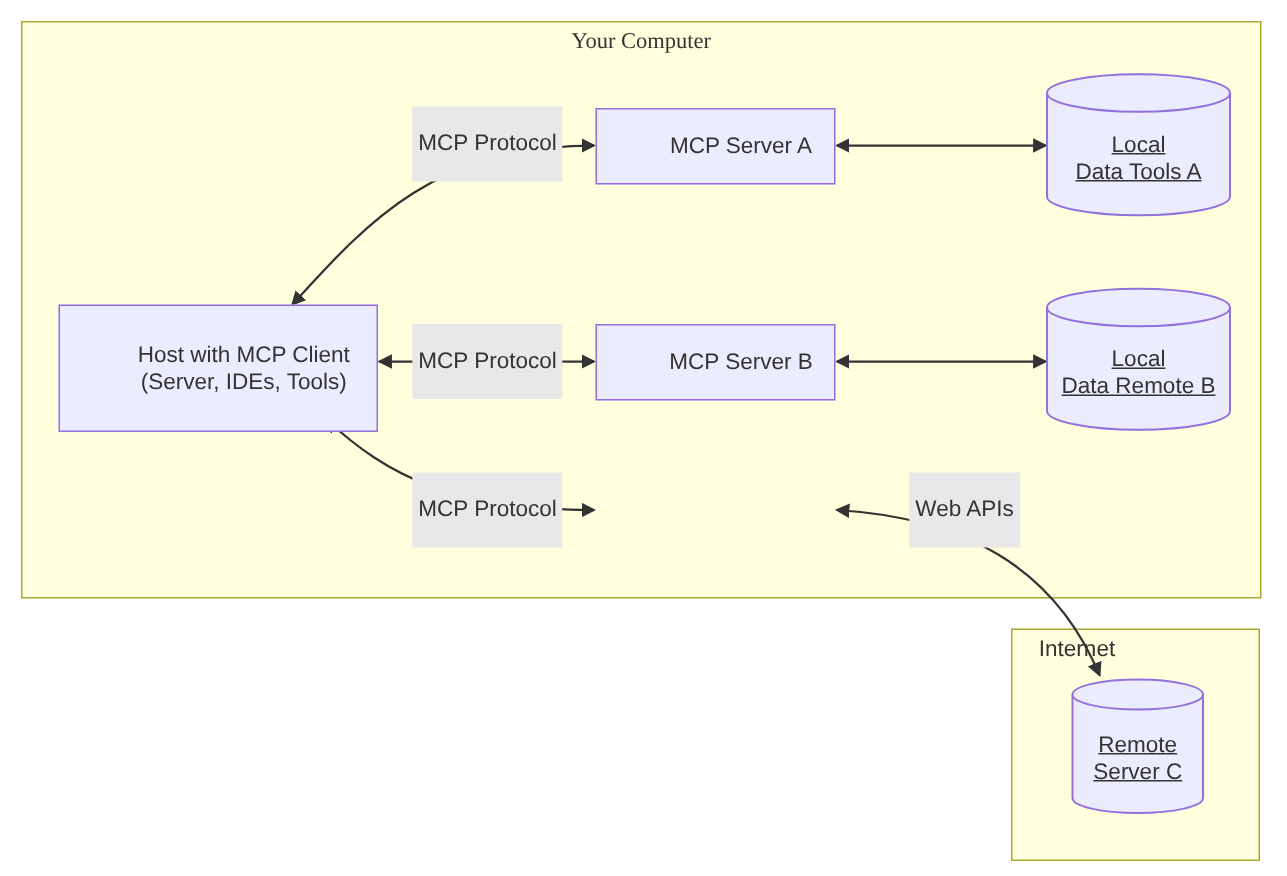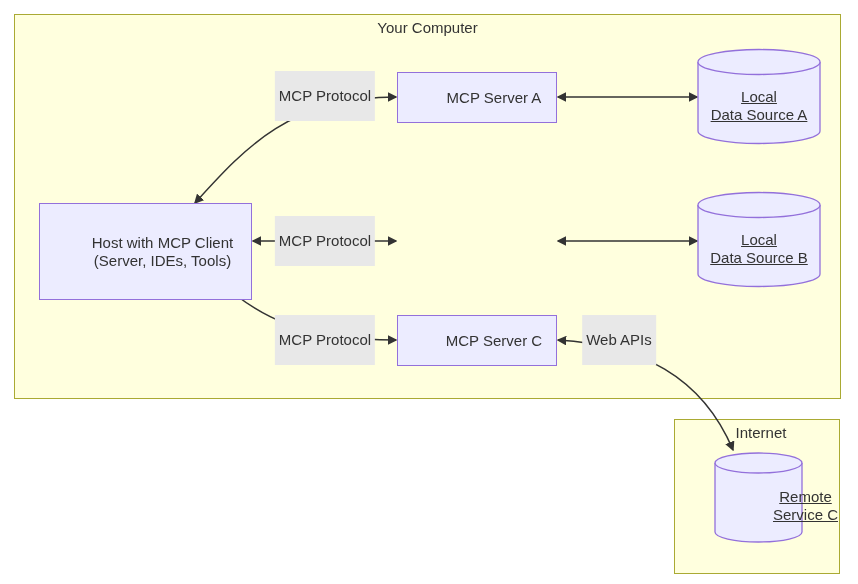--- a/index.html
+++ b/index.html
@@ -32,22 +32,22 @@
     background: var(--group-fill);
     border: 1px solid var(--group-border);
   }
   .group.your-computer { left: 14px; top: 14px; width: 827px; height: 385px; }
   .group.internet      { left: 674px; top: 419px; width: 166px; height: 155px; }
   .group-title {
     position: absolute;
     text-align: center;
     color: var(--text-color);
   }
-  .group-title.t-yc { left: 14px;  top: 19px;  width: 827px; }
-  .group-title.t-in { left: 692px; top: 424px; width: 138px; }
+  .group-title.t-yc { left: 14px;  top: 19px;  width: 827px; font-family: Liberation Serif, serif; }
+  .group-title.t-in { left: 649px; top: 424px; width: 138px; }
 
   svg.edges-layer {
     position: absolute;
     left: 0; top: 0;
     width: 858px; height: 584px;
   }
   .edge {
     fill: none;
     stroke: var(--edge-color);
     stroke-width: 1.5px;
@@ -59,47 +59,47 @@
     position: absolute;
     background: var(--node-fill);
     border: 1px solid var(--node-border);
     display: flex;
     flex-direction: column;
     align-items: center;
     justify-content: center;
     text-align: center;
     padding-left: 34px;
   }
-  .node.host     { left: 39px;  top: 203px; width: 213px; height: 97px; }
+  .node.host     { left: 39px;  top: 203px; width: 213px; height: 85px; }
   .node.server-a { left: 397px; top: 72px;  width: 160px; height: 51px; }
   .node.server-b { left: 397px; top: 216px; width: 160px; height: 51px; }
   .node.server-c { left: 397px; top: 315px; width: 160px; height: 51px; }
 
   .cyl-label {
     position: absolute;
     transform: translate(-50%, -50%);
     text-align: center;
     white-space: nowrap;
     text-decoration: underline;
   }
   .cyl-label.l-a { left: 759px;   top: 106px; }
   .cyl-label.l-b { left: 759px;   top: 249px; }
-  .cyl-label.l-c { left: 758.5px; top: 506px; margin-left: 47px; }
+  .cyl-label.l-c { left: 758.5px; top: 506px; }
 
   .edge-label {
     position: absolute;
     transform: translate(-50%, -50%);
     background: var(--edge-label-bg);
     padding: 16px 4px;
     white-space: nowrap;
   }
   .edge-label.el-a   { left: 325px; top: 96px;  }
   .edge-label.el-b   { left: 325px; top: 241px; }
   .edge-label.el-c   { left: 325px; top: 340px; }
-  .edge-label.el-web { left: 619px; top: 340px; }
+  .edge-label.el-web { left: 643px; top: 340px; }
 </style>
 </head>
 <body>
 
 <div class="canvas">
 
   <div class="group your-computer"></div>
   <div class="group internet"></div>
 
   <svg class="edges-layer" viewBox="0 0 858 584">
@@ -140,35 +140,35 @@
   <div class="group-title t-yc">Your Computer</div>
   <div class="group-title t-in">Internet</div>
 
   <div class="node host">
     <div>Host with MCP Client</div>
     <div>(Server, IDEs, Tools)</div>
   </div>
   <div class="node server-a">
     <div>MCP Server A</div>
   </div>
-  <div class="node server-c">
-    <div>MCP Server C</div>
+  <div class="node server-b">
+    <div>MCP Server B</div>
   </div>
 
   <div class="cyl-label l-a">
     <div>Local</div>
-    <div>Data Source A</div>
+    <div>Data Tools A</div>
   </div>
   <div class="cyl-label l-b">
     <div>Local</div>
-    <div>Data Source B</div>
+    <div>Data Remote B</div>
   </div>
   <div class="cyl-label l-c">
     <div>Remote</div>
-    <div>Service C</div>
+    <div>Server C</div>
   </div>
 
   <div class="edge-label el-a">MCP Protocol</div>
   <div class="edge-label el-b">MCP Protocol</div>
   <div class="edge-label el-c">MCP Protocol</div>
   <div class="edge-label el-web">Web APIs</div>
 
 </div>
 
 </body></html>

